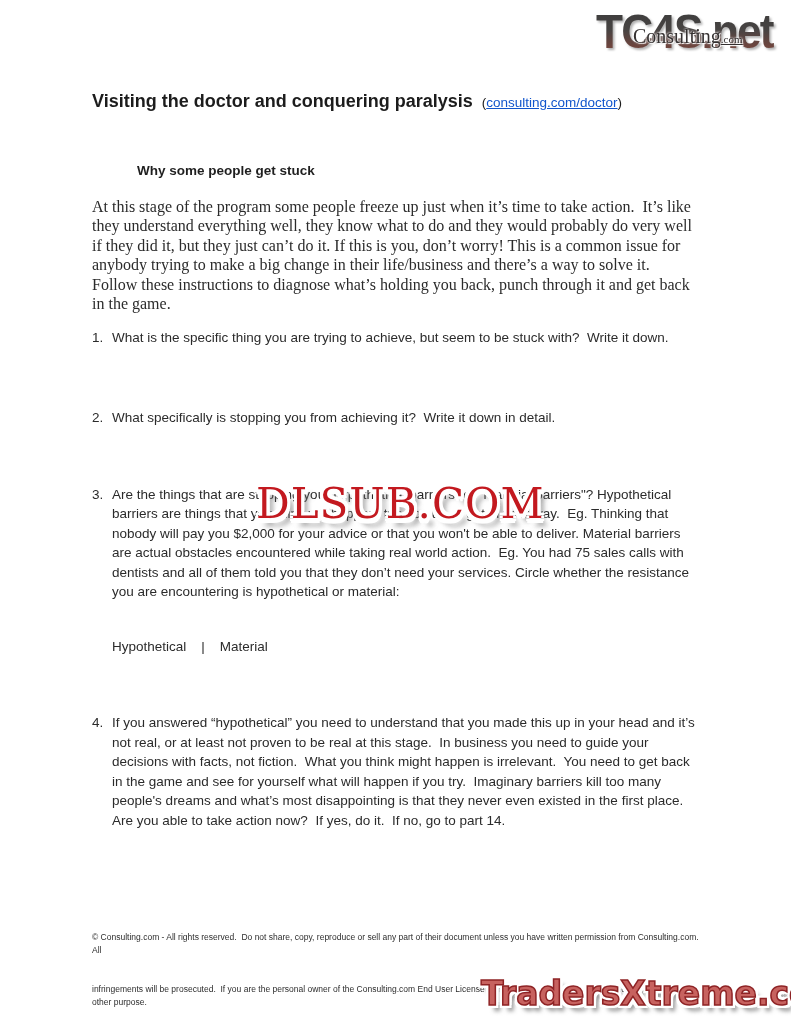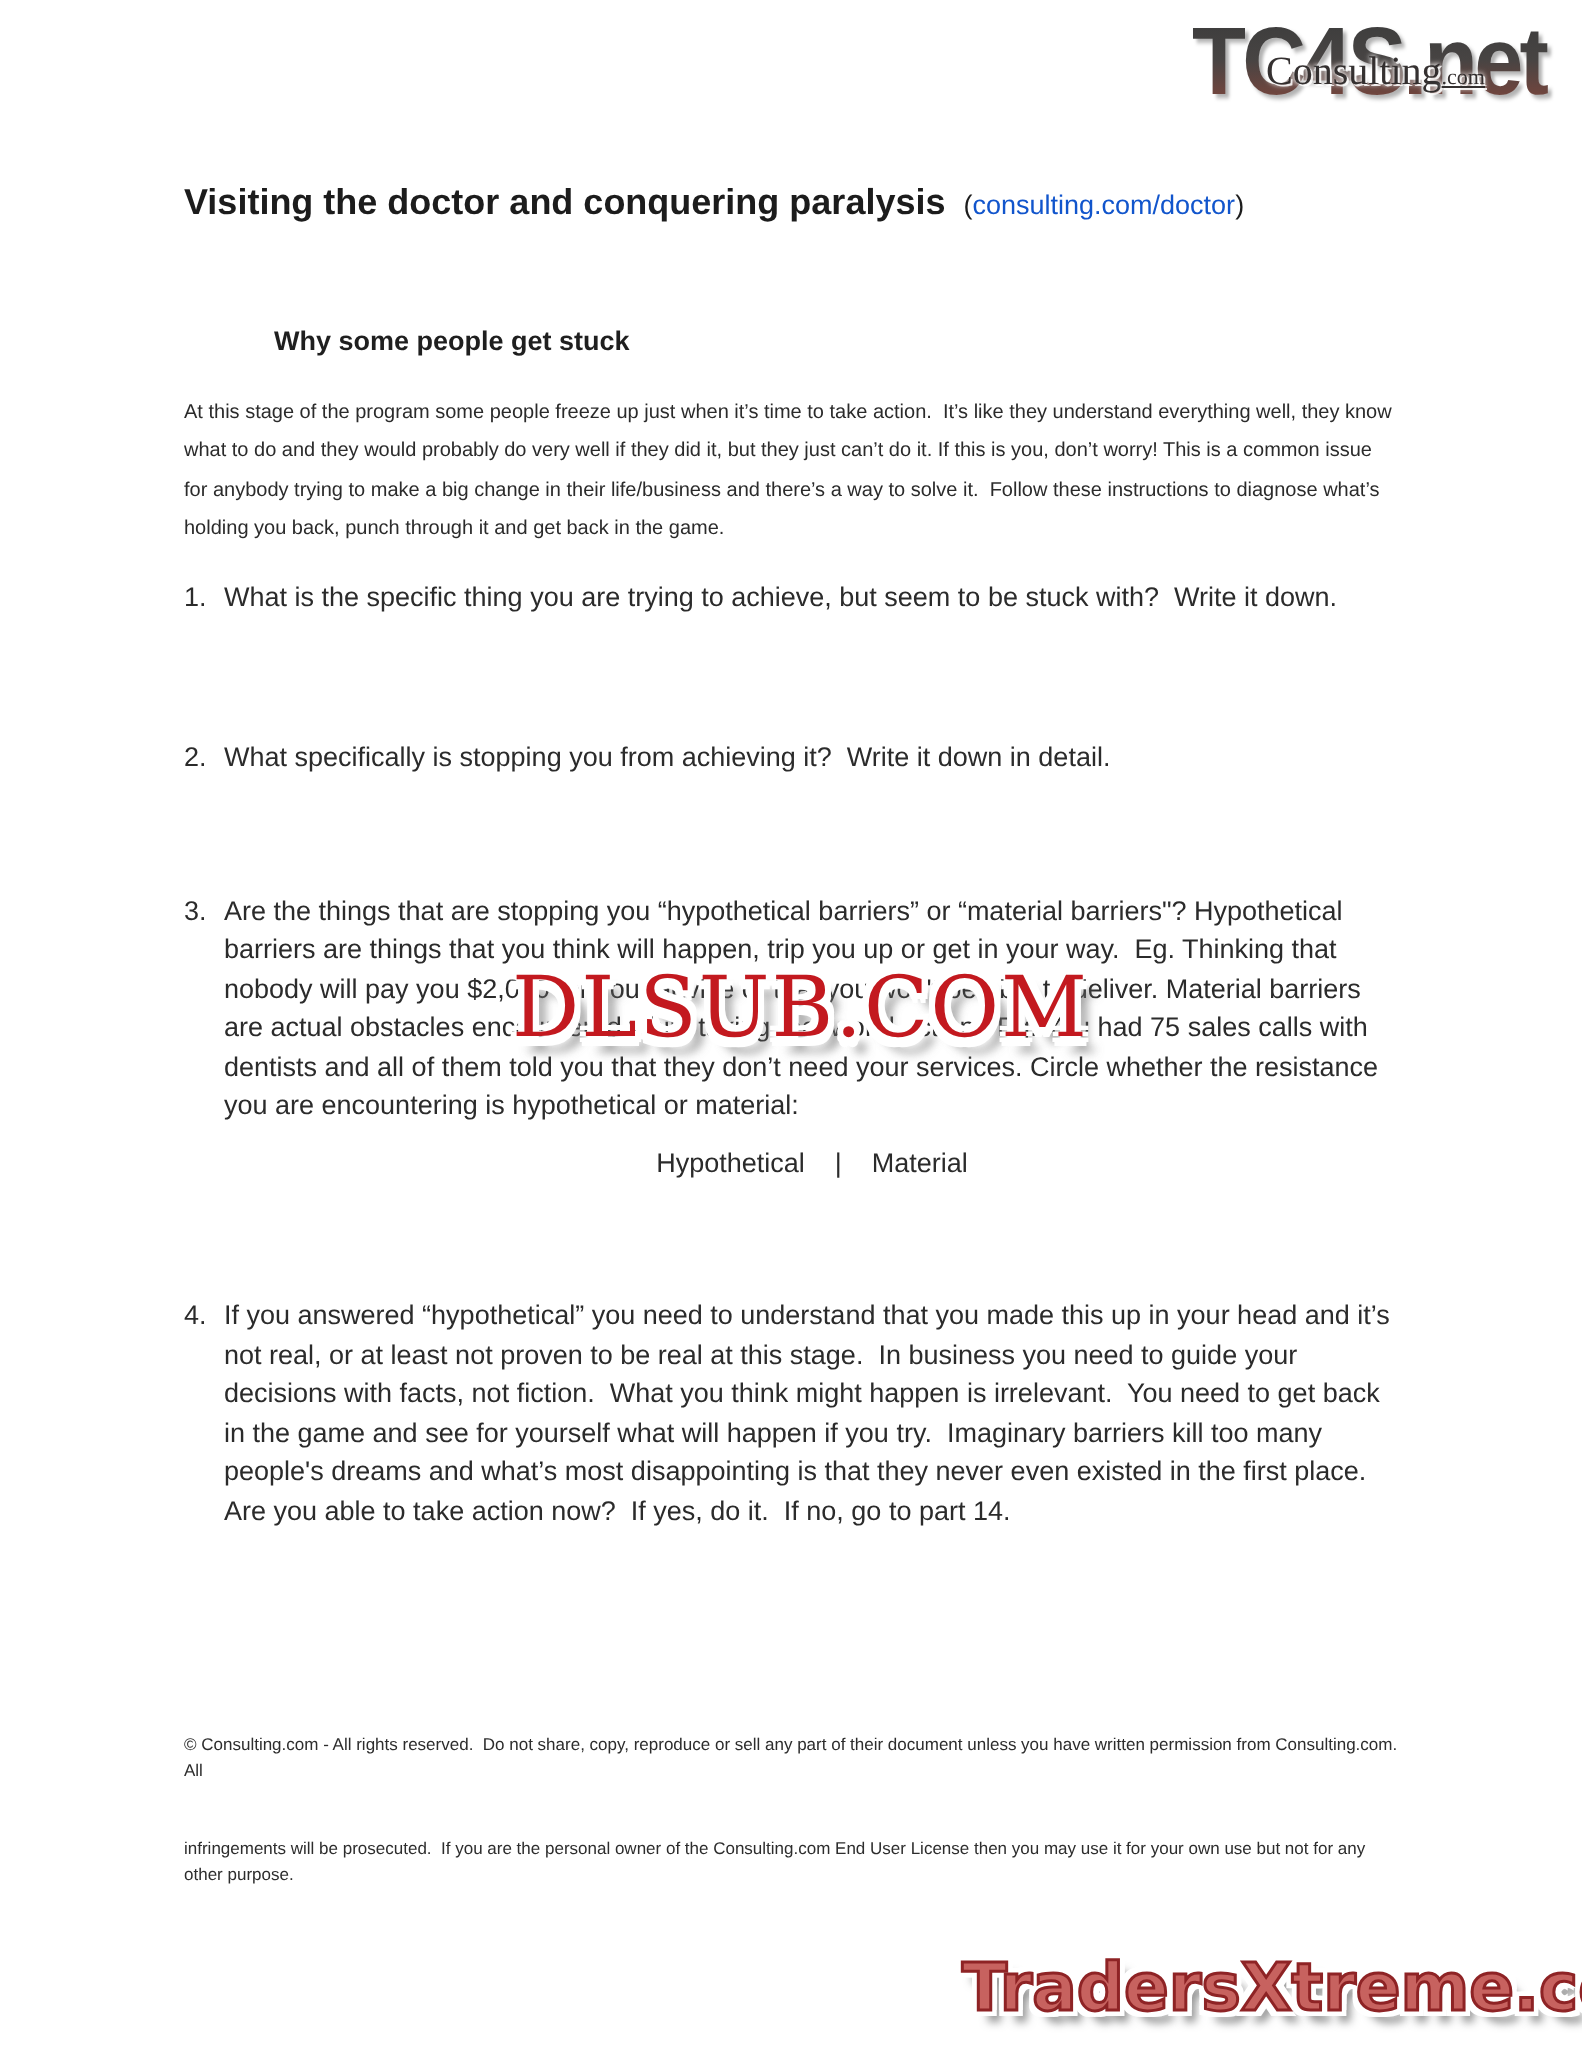--- a/index.html
+++ b/index.html
@@ -41,41 +41,42 @@
 
   
   .content { position: absolute; left: 92px; top: 0; width: 608px; }
 
   .title-row { margin: 90px 0 0 0; display: flex; align-items: baseline; gap: 9px; text-align: center; }
   .title-row h1 {
     margin: 0; font-size: 18px; line-height: 23px; font-weight: bold; color: #1c1c1c;
     white-space: nowrap;
   }
   .title-link-wrap { font-size: 13.5px; color: #1c1c1c; white-space: nowrap; }
-  .doc-link { color: var(--link_blue, #1155cc); cursor: pointer; }
+  .doc-link { color: var(--link_blue, #1155cc); text-decoration: underline; cursor: pointer; }
 
   h2 { margin: 0; font-size: 13.5px; line-height: 19.5px; font-weight: bold; color: #1f1f1f; }
   .h-why   { margin-top: 48px; margin-left: 45px; }
   .h-instr { margin-top: 41px; }
 
   .para {
     margin: 16px 0 0 0;
-    font-size: 10px; line-height: 19.5px;
+    font-size: 16px; line-height: 19.5px;
     white-space: pre-wrap;
+    font-family: Liberation Serif, serif;
   }
 
   .item { display: flex; font-size: 13.5px; line-height: 19.5px; }
   .item .num { width: 20px; flex-shrink: 0; }
   .item .txt { flex: 1; white-space: pre-wrap; }
   .item-1 { margin-top: 14px; }
   .item-2 { margin-top: 61px; }
   .item-3 { margin-top: 57px; }
   .item-4 { margin-top: 57px; }
 
-  .choice { margin-top: 9px; padding-left: 20px; font-size: 13.5px; line-height: 19.5px; text-align: center; }
+  .choice { margin-top: 35px; padding-left: 20px; font-size: 13.5px; line-height: 19.5px; }
   .choice .sep { margin: 0 15px; }
 
   .page-footer {
     margin-top: 75px;
     font-size: 8.5px; line-height: 13px;
     color: #2d2d2d;
     width: 612px;
     white-space: pre-wrap;
   }
 

